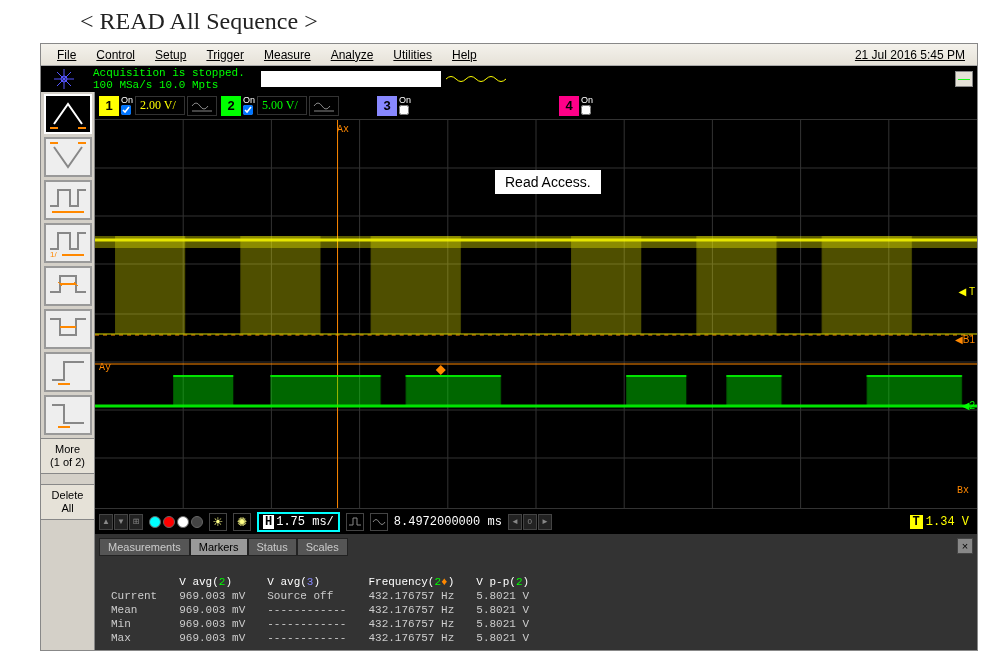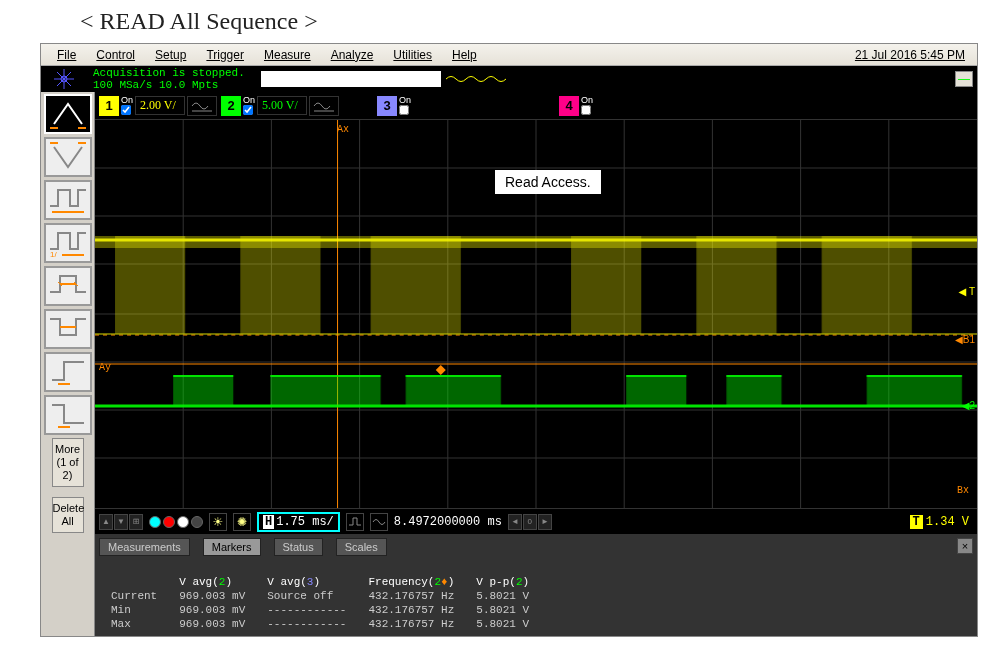--- a/index.html
+++ b/index.html
@@ -17,21 +17,21 @@
     .status-row .mini-plot { margin-left: 10px; background:#fff; height:16px; width:250px; display:flex; align-items:center; }
     .status-row .mini-plot .left { width:180px;height:16px;background:#fff; }
     .status-row .mini-plot .right { width:70px;height:16px;background:#000;display:flex;align-items:center;justify-content:center; }
     .status-row .mini-plot .right svg{width:60px;height:10px;}
     .status-row .minbox { margin-left:auto; margin-right:4px; width:18px;height:16px;background:#e6e2d8;border:1px solid #888;display:flex;align-items:center;justify-content:center;cursor:default;}
     .main-row { display: flex; }
     .sidebar { width: 54px; background: #d4d0c8; border-right:1px solid #888; display:flex; flex-direction:column; align-items:center; padding:2px; gap:3px;}
     .sidebar .tool { width: 48px; height: 40px; background: #eee; border: 2px solid #999; display:flex; align-items:center; justify-content:center; cursor:default;}
     .sidebar .tool.active { border: 2px solid #fff; background:#000; }
     .sidebar .tool svg { width: 40px; height: 32px; }
-    .sidebar .btn { width:32px; padding:4px 0; background:#e6e2d8; border:1px solid #888; font-size:11px; text-align:center; cursor:default; line-height:13px;}
+    .sidebar .btn { width:55px; padding:4px 0; background:#e6e2d8; border:1px solid #888; font-size:11px; text-align:center; cursor:default; line-height:13px;}
     .scope-body { flex:1; display:flex; flex-direction:column; }
     .channel-bar { background:#000; height:28px; display:flex; align-items:center; padding:0 4px; gap:4px; border-bottom:1px solid #333;}
     .chan-box { display:flex; align-items:center; gap:2px; height:22px; }
     .chan-num { width:20px; height:20px; display:flex; align-items:center; justify-content:center; font-weight:bold; font-size:13px; color:#000;}
     .chan-num.c1 { background:#ff0; }
     .chan-num.c2 { background:#0f0; }
     .chan-num.c3 { background:#88f; }
     .chan-num.c4 { background:#f08; }
     .chan-ctl { display:flex; flex-direction:column; font-size:9px; color:#fff; line-height:9px;}
     .chan-val { border:1px solid #333; padding:1px 4px; font-family:Liberation Serif, serif; font-size:12px; min-width:50px; }
@@ -55,21 +55,21 @@
     .color-dots { display:flex; gap:2px; align-items:center;}
     .dot { width:12px; height:12px; border-radius:50%; border:1px solid #666; cursor:default;}
     .ctl-sq { width:18px;height:18px;display:flex;align-items:center;justify-content:center;border:1px solid #444;cursor:default;}
     .hbox { background:#000; border:2px solid #0ff; padding:1px 4px; color:#fff; font-family:"Courier New",monospace; font-size:12px;}
     .hbox .h { background:#fff; color:#000; padding:0 2px; font-weight:bold; margin-right:2px;}
     .delay-box { color:#fff; font-family:"Courier New",monospace; font-size:12px;}
     .nav-arrows { display:flex; gap:1px;}
     .tbox { color:#ff0; font-family:"Courier New",monospace; font-size:12px; padding:1px 4px;}
     .tbox .t { background:#ff0; color:#000; padding:0 3px; font-weight:bold; margin-right:3px;}
     .meas-panel { background:#333; padding:4px; color:#ccc; }
-    .meas-tabs { display:flex; gap:13px;}
+    .meas-tabs { display:flex; gap:0;}
     .meas-tab { background:#555; padding:2px 8px; font-size:11px; border:1px solid #222; cursor:default;}
     .meas-tab.active { background:#999; color:#000;}
     .meas-table { font-family:"Courier New",monospace; font-size:11px; margin-top:18px; }
     .meas-table td { padding:0 10px; white-space:pre;}
     .meas-table .hdr { color:#fff;}
     .meas-table .ch2 { color:#0f0;}
     .meas-table .ch3 { color:#88f;}
     .close-btn { float:right; width:16px;height:16px;background:#888;color:#000;text-align:center;line-height:14px;font-size:11px;cursor:default; border:1px solid #444; }
     input[type=checkbox]{width:10px;height:10px;}
   </style>
@@ -351,20 +351,27 @@
             <td></td>
             <td>V avg(<span class="ch2">2</span>)</td>
             <td>V avg(<span class="ch3">3</span>)</td>
             <td>Frequency(<span class="ch2">2</span><span style="color:#f80">♦</span>)</td>
             <td>V p-p(<span class="ch2">2</span>)</td>
           </tr>
           <tr>
                 <td>Current</td>
                 <td>969.003 mV</td>
                 <td>Source off</td>
+                <td>432.176757 Hz</td>
+                <td>5.8021 V</td>
+              </tr>
+          <tr>
+                <td>Mean</td>
+                <td>969.003 mV</td>
+                <td>------------</td>
                 <td>432.176757 Hz</td>
                 <td>5.8021 V</td>
               </tr>
           <tr>
                 <td>Min</td>
                 <td>969.003 mV</td>
                 <td>------------</td>
                 <td>432.176757 Hz</td>
                 <td>5.8021 V</td>
               </tr>

